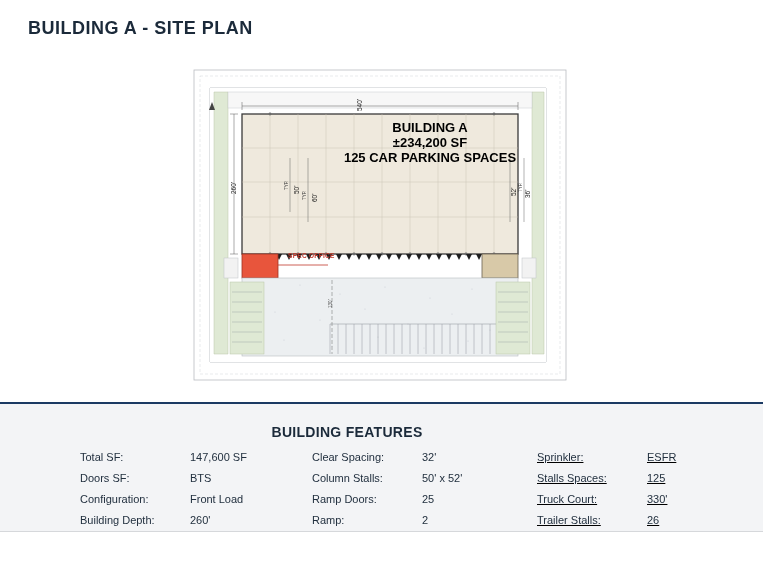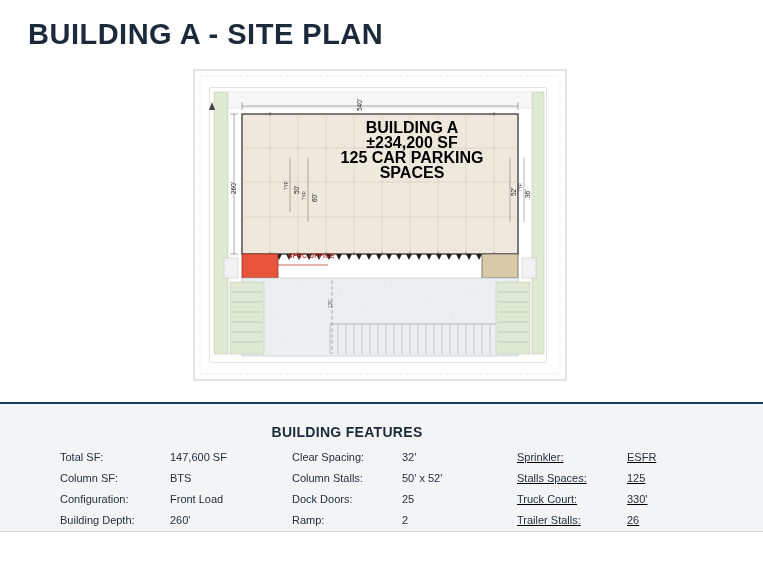--- a/index.html
+++ b/index.html
@@ -14,21 +14,21 @@
     height: 588px;
     background: #ffffff;
     overflow: hidden;
   }
 
   
   .title {
     position: absolute;
     left: 28px;
     top: 18px;
-    font-size: 29px;
+    font-size: 18px;
     font-weight: bold;
     letter-spacing: 0.5px;
     color: #1b2a3a;
   }
 
   
   .plan-wrap {
     position: absolute;
     left: 180px;
     top: 62px;
@@ -79,45 +79,45 @@
   }
   .feat-col.c1 { flex: 0 0 232px; }
   .feat-col.c2 { flex: 0 0 225px; }
   .feat-col.c3 { flex: 1; text-decoration: underline; }
   .feat-row {
     display: flex;
     font-size: 11px;
     color: #22303f;
     line-height: 15px;
   }
-  .feat-label { width: 110px; }
+  .feat-label { width: 110px; margin-left: 20px; }
   .feat-value { font-weight: normal; }
 
   
   .footer {
     position: absolute;
     left: 0;
     top: 532px;
     width: 763px;
     height: 56px;
     background: #ffffff;
   }
 
   
   .sp-text {
     position: absolute;
     font-family: "Liberation Sans", sans-serif;
     color: #111;
   }
   .bldg-label {
     position: absolute;
-    left: 132px; top: 58px;
+    left: 150px; top: 58px;
     width: 200px;
     text-align: center;
-    font-size: 16px;
+    font-size: 13px;
     font-weight: bold;
     line-height: 15px;
     color: #000;
   }
   .spec-office-label {
     position: absolute;
     left: 108px; top: 190px;
     font-size: 6.5px;
     font-weight: bold;
     color: #c0392b;
@@ -331,21 +331,21 @@
   <div class="band-title">BUILDING FEATURES</div>
 
   <div class="features">
 
     <div class="feat-col c1">
       <div class="feat-row">
         <span class="feat-label">Total SF:</span>
         <span class="feat-value">147,600 SF</span>
       </div>
       <div class="feat-row">
-        <span class="feat-label">Column SF:</span>
+        <span class="feat-label">Doors SF:</span>
         <span class="feat-value">BTS</span>
       </div>
       <div class="feat-row">
         <span class="feat-label">Configuration:</span>
         <span class="feat-value">Front Load</span>
       </div>
       <div class="feat-row">
         <span class="feat-label">Building Depth:</span>
         <span class="feat-value">260'</span>
       </div>
@@ -354,21 +354,21 @@
     <div class="feat-col c2">
       <div class="feat-row">
         <span class="feat-label">Clear Spacing:</span>
         <span class="feat-value">32'</span>
       </div>
       <div class="feat-row">
         <span class="feat-label">Column Stalls:</span>
         <span class="feat-value">50' x 52'</span>
       </div>
       <div class="feat-row">
-        <span class="feat-label">Dock Doors:</span>
+        <span class="feat-label">Ramp Doors:</span>
         <span class="feat-value">25</span>
       </div>
       <div class="feat-row">
         <span class="feat-label">Ramp:</span>
         <span class="feat-value">2</span>
       </div>
     </div>
 
     <div class="feat-col c3">
       <div class="feat-row">

